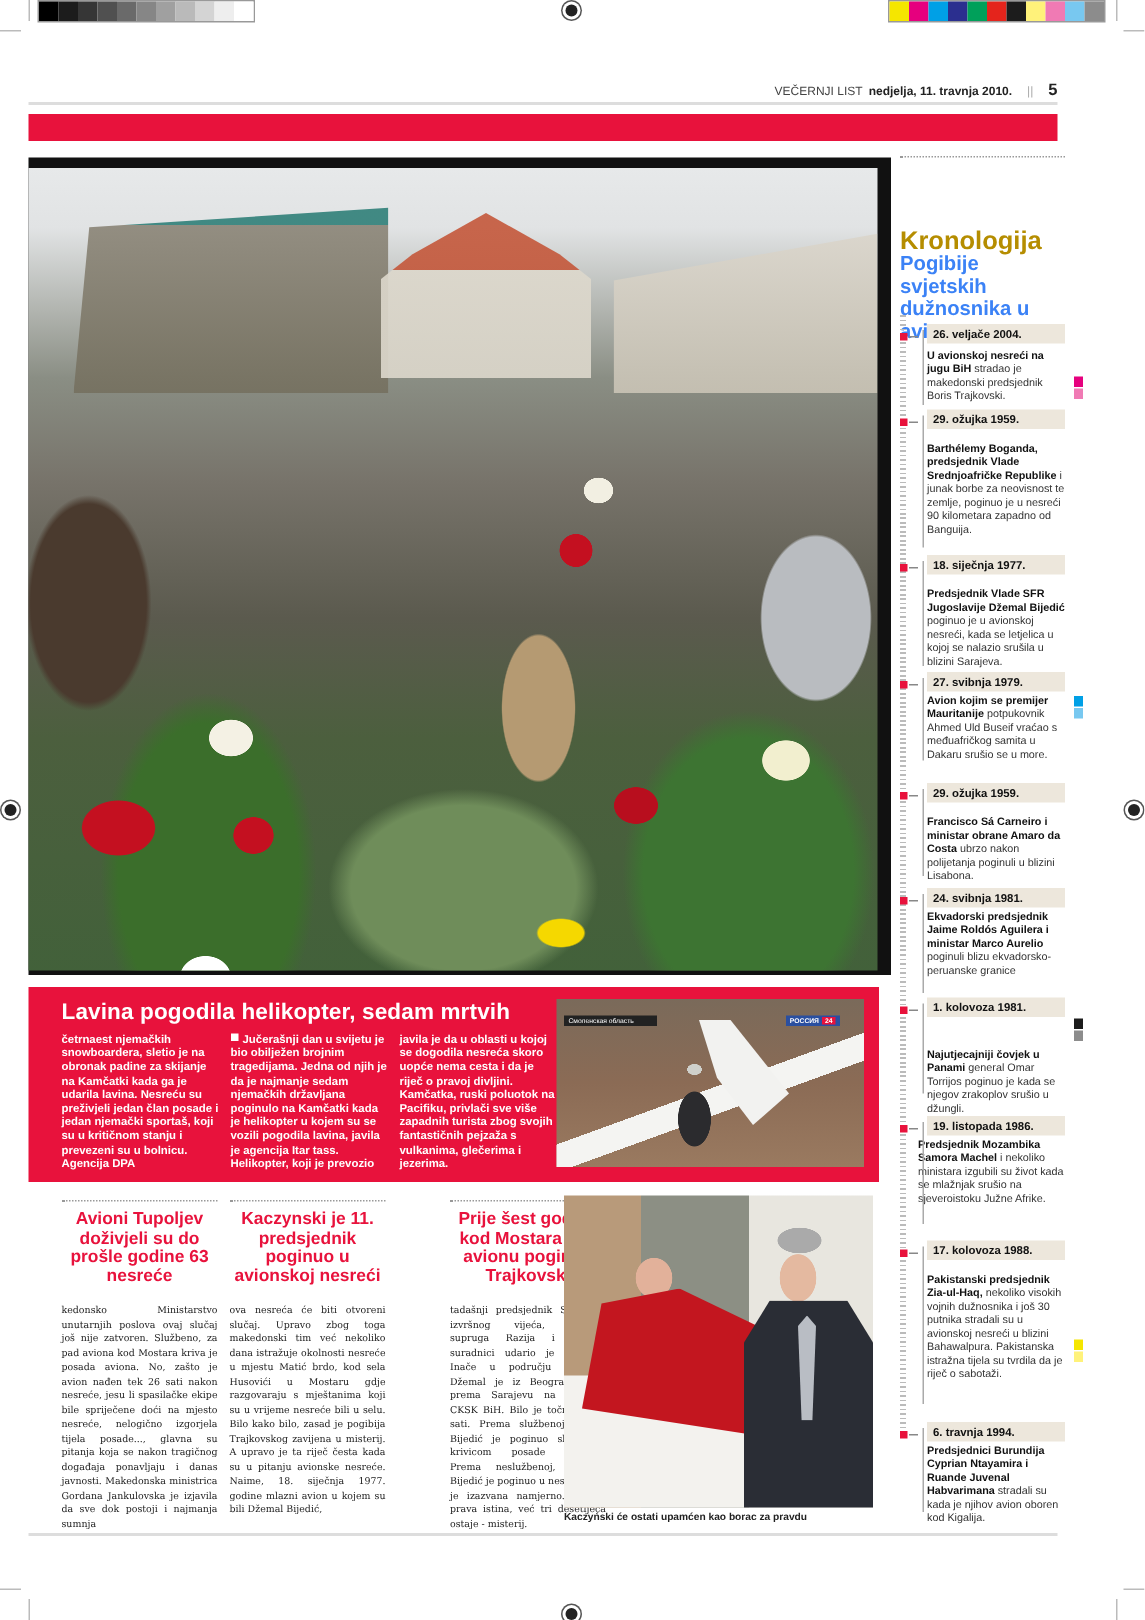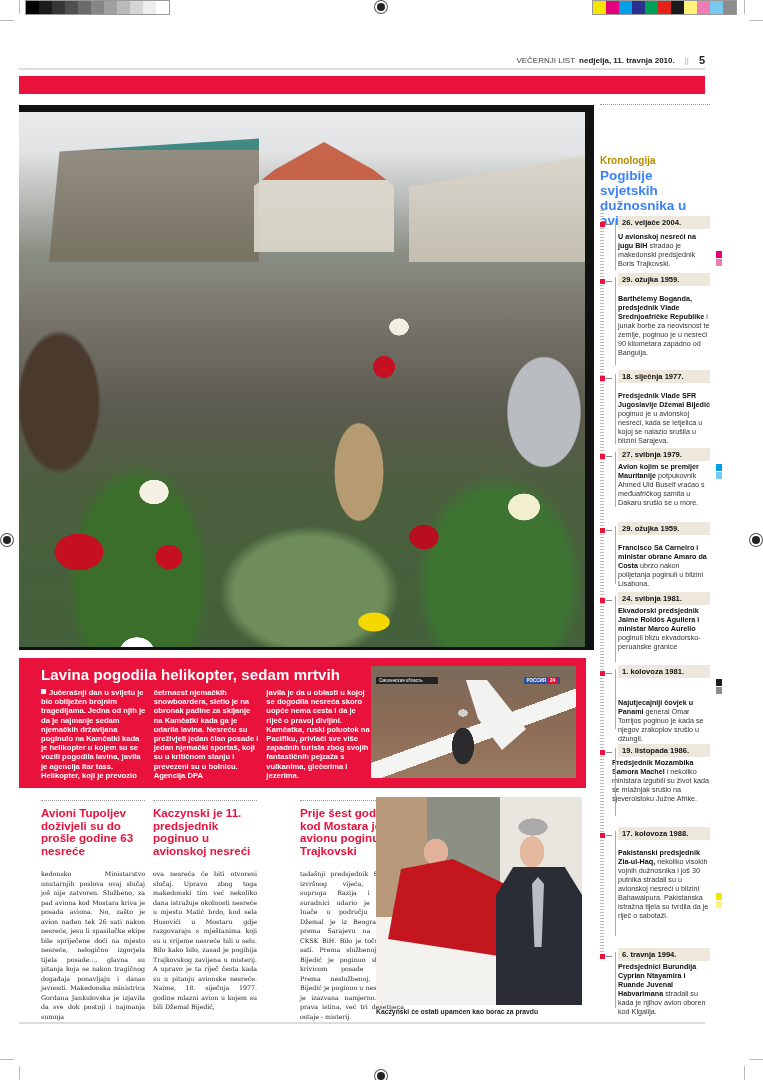--- a/index.html
+++ b/index.html
@@ -61,21 +61,21 @@
       linear-gradient(to bottom, #7a6a5a, #8b6b55 50%, #9a7a60);
   }
   .red-box .video .plane { position:absolute; left:95px; top:14px; width:60px; height:70px; background:#f2f2f0; clip-path: polygon(0 0, 35% 0, 100% 70%, 60% 100%, 20% 55%); }
   .red-box .video .loc { position:absolute; left:5px; top:11px; background:#222; color:#fff; font-size:4.5px; padding:1px 3px; width:62px; font-family:"Liberation Sans", sans-serif; }
   .red-box .video .logo { position:absolute; right:16px; top:11px; background:#2a4fa0; color:#fff; font-size:4.5px; padding:1px 3px; font-family:"Liberation Sans", sans-serif; font-weight:bold; }
   .red-box .video .logo b { color:#fff; background:#e8123c; padding:0 2px; margin-left:2px; }
 
   
   .article { position: absolute; top: 800px; width: 104px; }
   .article .dots { border-top: 1px dotted #999; margin-bottom: 6px; }
-  .article h3 { font-family: "Liberation Sans", sans-serif; font-weight: bold; font-size: 11.6px; line-height: 12.6px; color: #e8123c; margin-bottom: 12px; }
+  .article h3 { font-family: "Liberation Sans", sans-serif; font-weight: bold; font-size: 11.6px; line-height: 12.6px; color: #e8123c; margin-bottom: 12px; text-align: center; }
   .article p { font-family: "DejaVu Serif", serif; font-size: 6.3px; line-height: 9.5px; color: #222; text-align: justify; hyphens: auto; }
   .a1 { left: 41px; } .a2 { left: 153px; } .a3 { left: 264px; margin-left: 36px; }
   .bottom-rule { position: absolute; top: 1022px; left: 19px; width: 686px; height: 2px; background: #ddd; }
 
   
   .photo2 { position: absolute; top: 797px; left: 376px; width: 210px; height: 220px; }
   .photo2 .img { width: 206px; height: 208px; position: relative; overflow: hidden;
     background:
       radial-gradient(ellipse 20px 26px at 156px 55px, #e4b9a0 0 60%, transparent 62%),
       radial-gradient(ellipse 20px 22px at 60px 55px, #e2b19a 0 60%, transparent 62%),
@@ -84,21 +84,21 @@
   }
   .photo2 .cape { position:absolute; left:12px; top:62px; width:130px; height:100px; background:#c3161f; clip-path: polygon(10% 10%, 50% 0, 90% 25%, 100% 100%, 0 80%); }
   .photo2 .robe { position:absolute; left:0; top:120px; width:135px; height:90px; background:#f3f2ee; }
   .photo2 .suit { position:absolute; left:120px; top:70px; width:86px; height:140px; background:#2a2d35; clip-path: polygon(20% 0, 80% 0, 100% 20%, 100% 100%, 0 100%, 0 20%); }
   .photo2 .tie { position:absolute; left:156px; top:80px; width:12px; height:70px; background:#b9bdc4; clip-path: polygon(50% 0, 100% 10%, 80% 100%, 20% 100%, 0 10%); }
   .photo2 .caption { font-family: "Liberation Sans", sans-serif; font-size: 6.8px; font-weight: bold; color: #222; margin-top: 3px; }
 
   
   .side { position: absolute; top: 104px; left: 600px; width: 110px; }
   .side .dots { border-top: 1px dotted #999; margin-bottom: 4px; }
-  .side .kicker { font-family: "Liberation Sans", sans-serif; font-weight: bold; color: #b58d00; font-size: 10px; line-height: 15px; margin-top: 48px; }
+  .side .kicker { font-family: "Liberation Sans", sans-serif; font-weight: bold; color: #b58d00; font-size: 17px; line-height: 15px; margin-top: 48px; }
   .side .title { font-family: "Liberation Sans", sans-serif; font-weight: bold; color: #3b82f6; font-size: 13.5px; line-height: 15px; }
   .timeline { position: absolute; top: 210px; left: 600px; width: 110px; height: 810px; }
   .timeline .ruler { position: absolute; left: 0; top: 0; width: 4px; height: 750px; background: repeating-linear-gradient(to bottom, #bbb 0 1px, transparent 1px 3px); }
   .entry { position: absolute; left: 0; width: 110px; }
   .entry .marker { position: absolute; left: 0; top: 6px; width: 5px; height: 5px; background: #e8123c; }
   .entry .tick { position: absolute; left: 6px; top: 8px; width: 6px; height: 1px; background: #888; }
   .entry .vline { position: absolute; left: 15px; top: 4px; width: 1px; background: #aaa; }
   .entry .date { margin-left: 18px; background: #ede7dc; font-family: "Liberation Sans", sans-serif; font-weight: bold; font-size: 7.6px; padding: 2px 4px; height: 13px; }
   .entry .text { margin-left: 18px; font-family: "Liberation Sans", sans-serif; font-size: 7.2px; line-height: 9px; color: #333; margin-top: 3px; }
   .entry .text b { color: #111; }
@@ -160,22 +160,22 @@
   <div class="img">
     <div class="bldg1"></div>
     <div class="bldg2"></div>
     <div class="bldg3"></div>
   </div>
 </div>
 
 <div class="red-box">
   <h2>Lavina pogodila helikopter, sedam mrtvih</h2>
   <div class="cols">
+    <p>četrnaest njemačkih snowboardera, sletio je na obronak padine za skijanje na Kamčatki kada ga je udarila lavina. Nesreću su preživjeli jedan član posade i jedan njemački sportaš, koji su u kritičnom stanju i prevezeni su u bolnicu. Agencija DPA</p>
     <p><span class="bullet"></span><span>Jučerašnji dan u svijetu je bio obilježen brojnim tragedijama. Jedna od njih je da je najmanje sedam njemačkih državljana poginulo na Kamčatki kada je helikopter u kojem su se vozili pogodila lavina, javila je agencija Itar tass. Helikopter, koji je prevozio</span></p>
-    <p>četrnaest njemačkih snowboardera, sletio je na obronak padine za skijanje na Kamčatki kada ga je udarila lavina. Nesreću su preživjeli jedan član posade i jedan njemački sportaš, koji su u kritičnom stanju i prevezeni su u bolnicu. Agencija DPA</p>
     <p>javila je da u oblasti u kojoj se dogodila nesreća skoro uopće nema cesta i da je riječ o pravoj divljini. Kamčatka, ruski poluotok na Pacifiku, privlači sve više zapadnih turista zbog svojih fantastičnih pejzaža s vulkanima, glečerima i jezerima.</p>
   </div>
   <div class="video">
     <div class="plane"></div>
     <div class="loc">Смоленская область</div>
     <div class="logo"><span>РОССИЯ</span><b>24</b></div>
   </div>
 </div>
 
 <div class="article a1">

